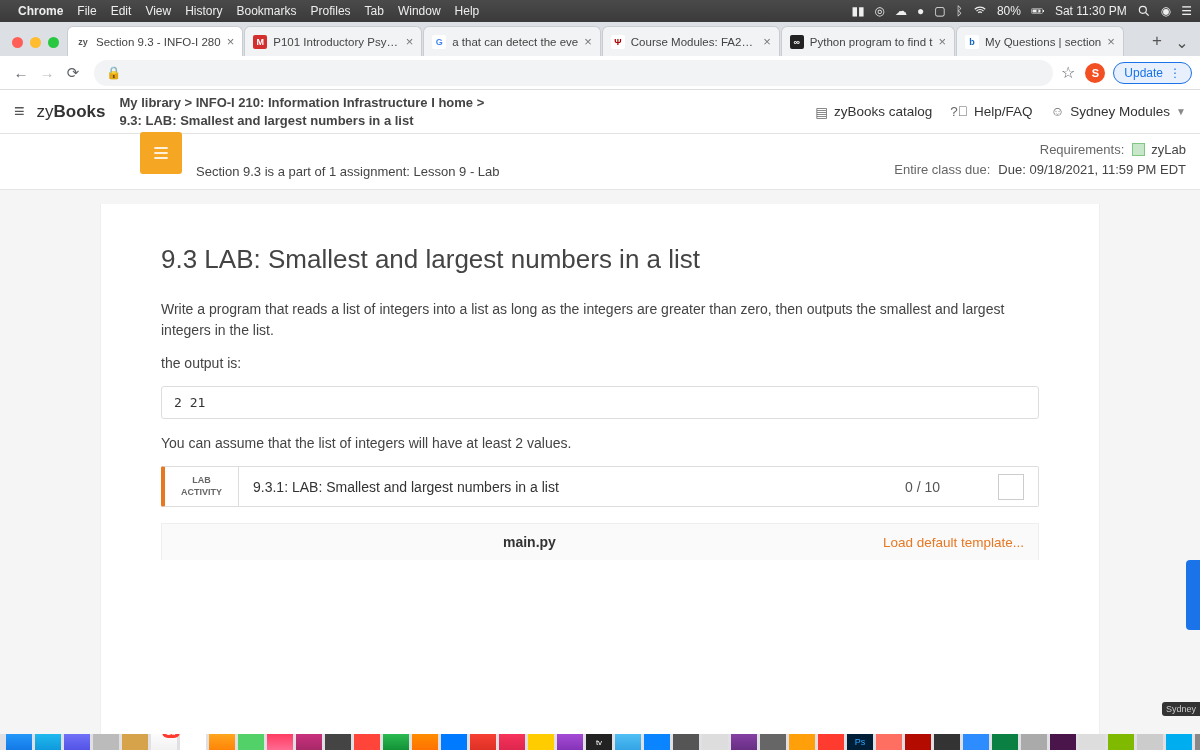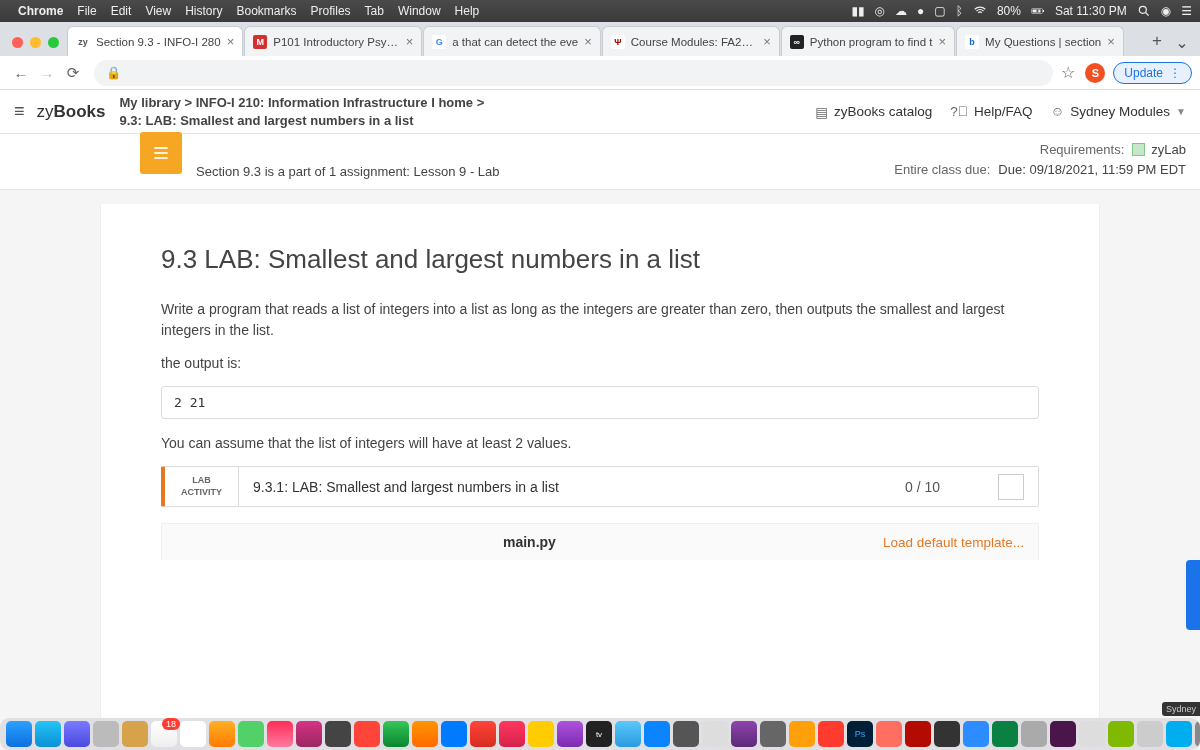--- a/index.html
+++ b/index.html
@@ -72,21 +72,21 @@
   .lab-box .badge { width: 74px; border-right: 1px solid #ddd; display: flex; flex-direction: column; align-items: center; justify-content: center; font-size: 9px; font-weight: 700; color: #666; line-height: 1.3; padding: 8px 4px; text-align: center; }
   .lab-box .ltitle { flex: 1; display: flex; align-items: center; padding: 0 14px; font-size: 14px; color: #333; }
   .lab-box .score { display: flex; align-items: center; padding: 0 14px; font-size: 14px; color: #555; gap: 48px; }
   .lab-box .score .box { width: 26px; height: 26px; border: 1px solid #ccc; margin-left: 10px; }
 
   .file-row { display: flex; align-items: center; padding: 10px 14px; border: 1px solid #eee; border-bottom: none; background: #fafafa; }
   .file-row .fname { flex: 1; text-align: center; font-size: 14px; font-weight: 600; color: #333; }
   .file-row .load { color: #e87722; font-size: 13.5px; cursor: pointer; }
 
   
-  .dock { position: absolute; bottom: 0; left: 0; right: 0; height: 32px; background: rgba(220,220,225,0.85); display: flex; align-items: center; padding: 0 6px; gap: 3px; overflow: hidden; border-radius: 9px; }
+  .dock { position: absolute; bottom: 0; left: 0; right: 0; height: 16px; background: rgba(220,220,225,0.85); display: flex; align-items: center; padding: 0 6px; gap: 3px; overflow: hidden; }
   .dock .dicon { width: 26px; height: 26px; border-radius: 5px; background: linear-gradient(#7aa6ff,#4a7ee0); flex-shrink: 0; position: relative; }
   .dock .dicon.badge::after { content: attr(data-badge); position: absolute; top: -3px; right: -3px; background: #ff3b30; color: #fff; font-size: 9px; border-radius: 7px; padding: 0 3px; line-height: 12px; min-width: 12px; text-align: center; }
 
   
   .edge-widget { position: absolute; right: 0; top: 560px; width: 14px; height: 70px; background: #1a73e8; border-radius: 4px 0 0 4px; }
   .sydney-tag { position: absolute; right: 0; bottom: 34px; background: #333; color: #ccc; font-size: 9px; padding: 2px 4px; border-radius: 3px 0 0 3px; }
 </style>
 </head>
 <body>
 

